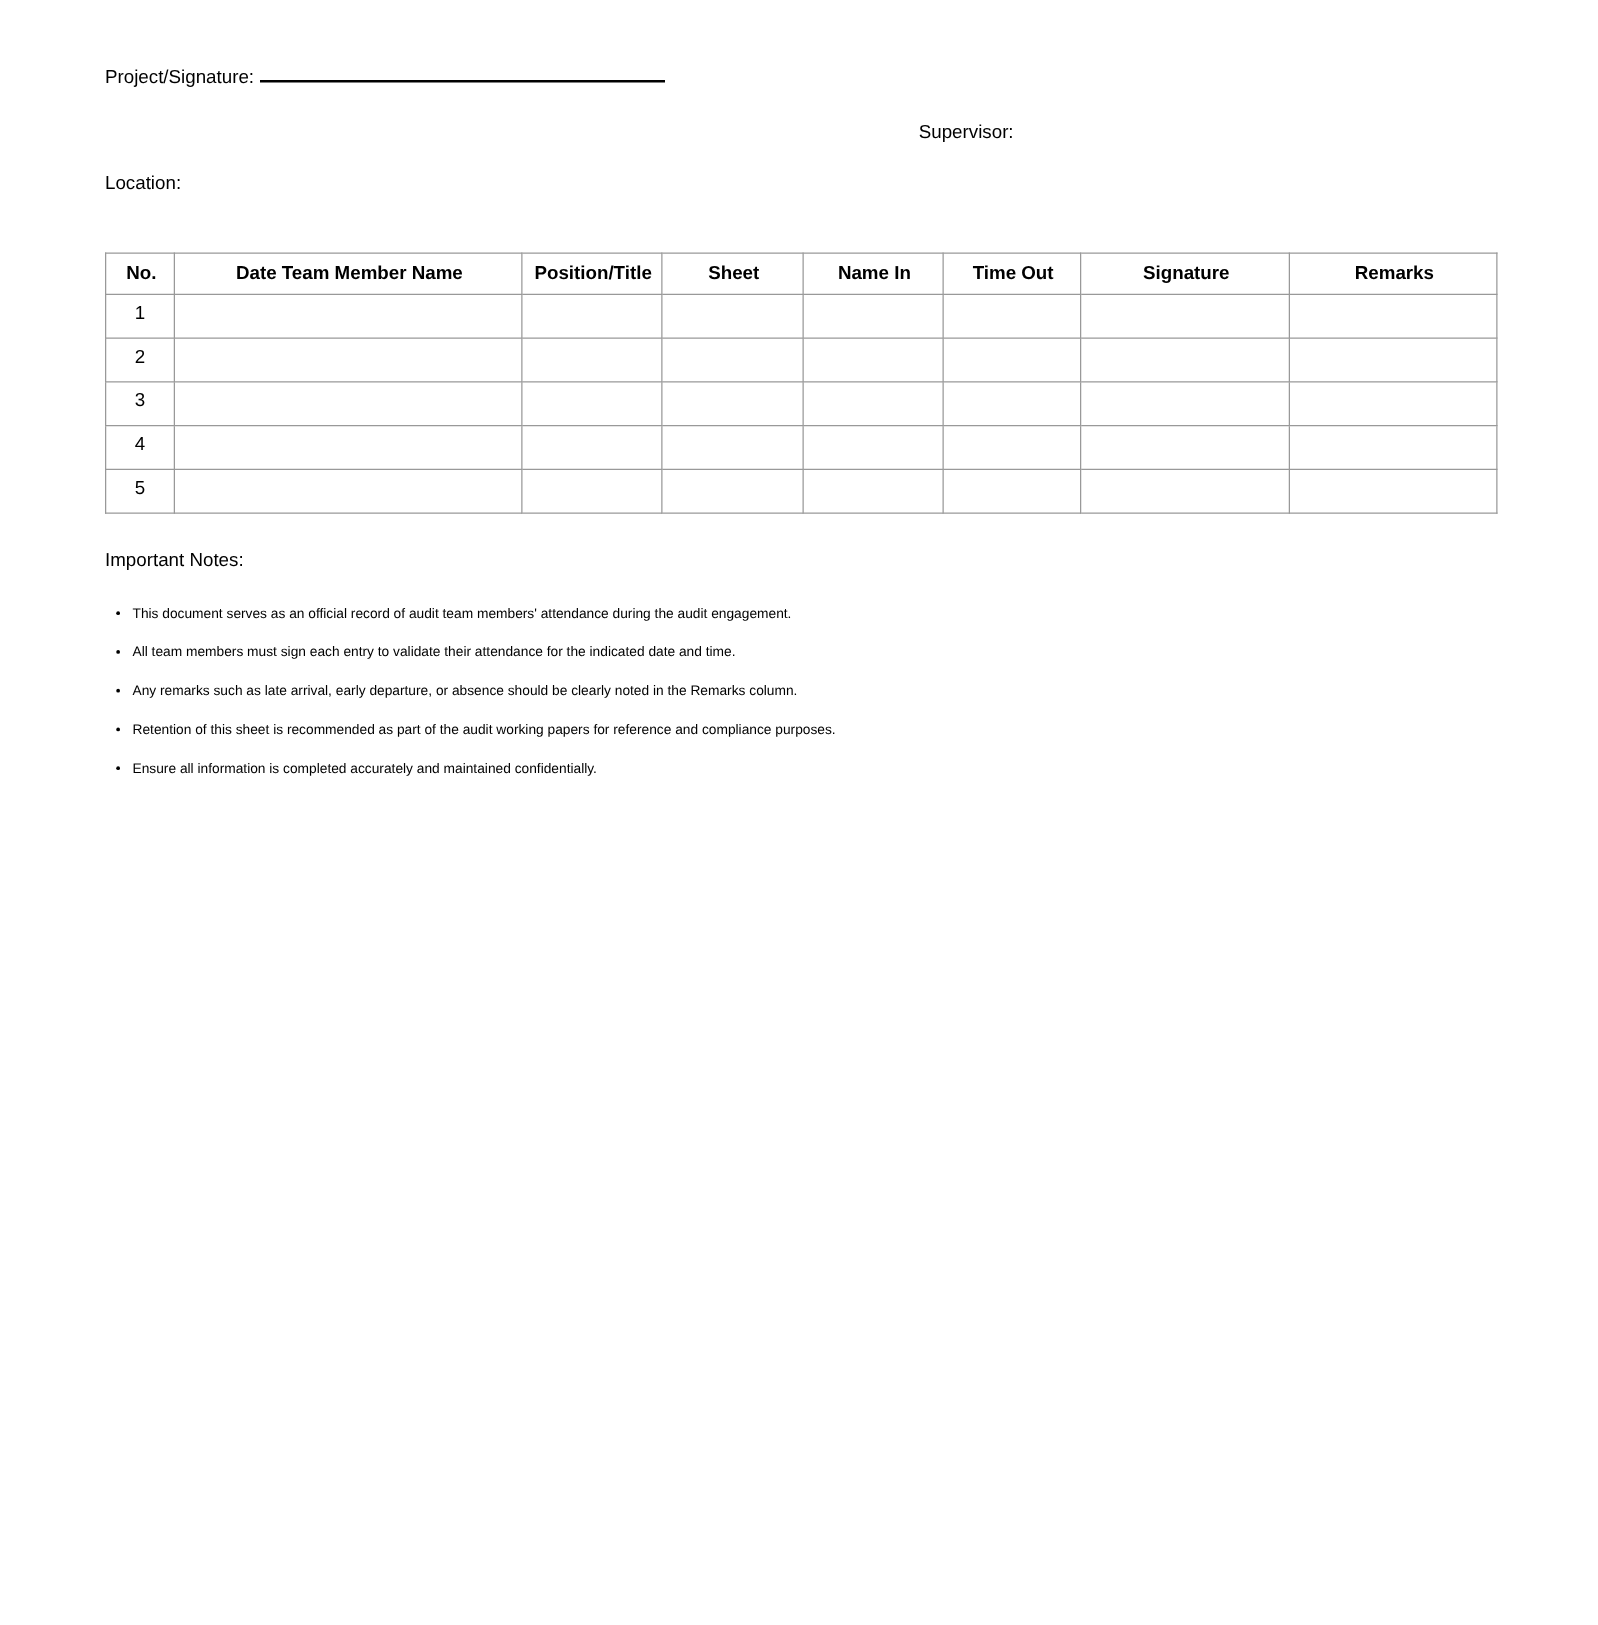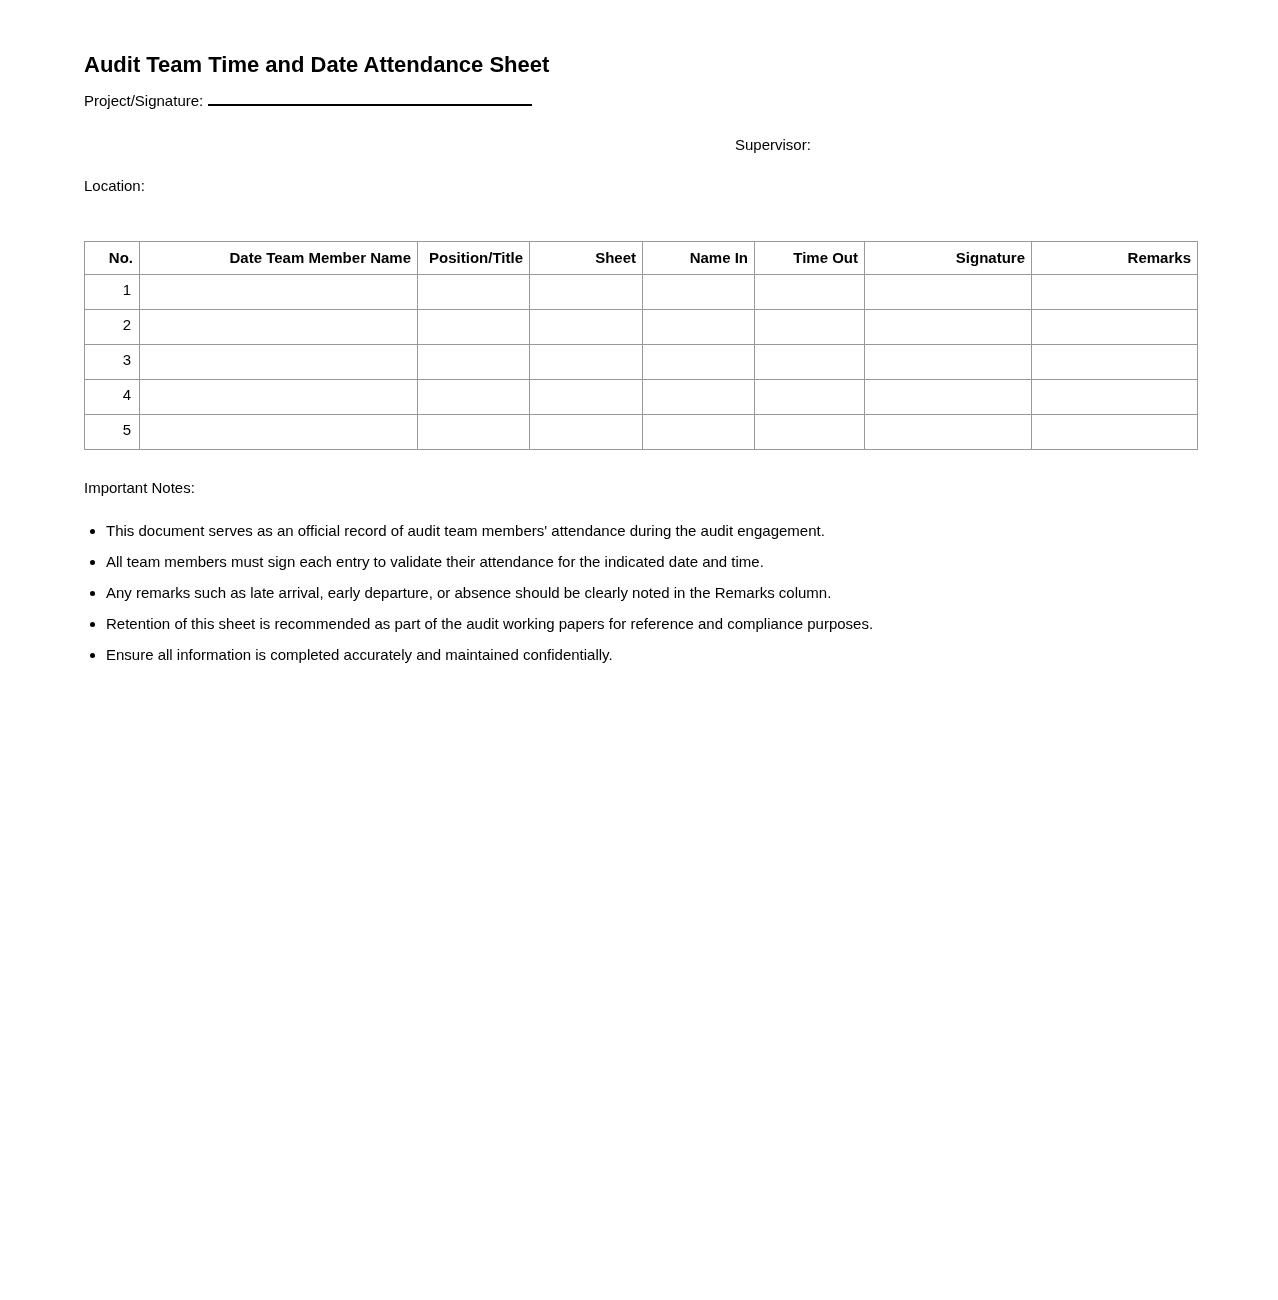--- a/index.html
+++ b/index.html
@@ -46,21 +46,21 @@
   .loc-cell { width: 651px; margin-top: 41px; }
   table.attendance {
     margin-top: 46px;
     border-collapse: collapse;
     table-layout: fixed;
     width: 1113px;
   }
   table.attendance th,
   table.attendance td {
     border: 1px solid #999999;
-    text-align: right;
+    text-align: center;
     vertical-align: top;
     overflow: hidden;
   }
   table.attendance th {
     font-size: 15px;
     font-weight: bold;
     padding: 7px 6px 6px 8px;
     height: 33px;
     white-space: nowrap;
   }
@@ -81,31 +81,30 @@
     font-size: 15px;
     font-weight: normal;
     margin-top: 28px;
     line-height: 19px;
   }
   ul.notes-list {
     margin: 24px 0 0 0;
     padding-left: 22px;
   }
   ul.notes-list li {
-    font-size: 15px;
+    font-size: 11px;
     line-height: 19px;
     margin-bottom: 12px;
   }
 </style>
 </head>
 <body>
 
 <div class="page">
 
-  <h1 class="doc-title">Audit Team Time and Date Attendance Sheet</h1>
 
   <div class="meta-line">
     <span>Project/Signature:</span><span class="fill-line project"></span>
   </div>
 
   <div class="loc-row">
     <div class="loc-cell">Location:</div>
     <div>Supervisor:</div>
   </div>
 

